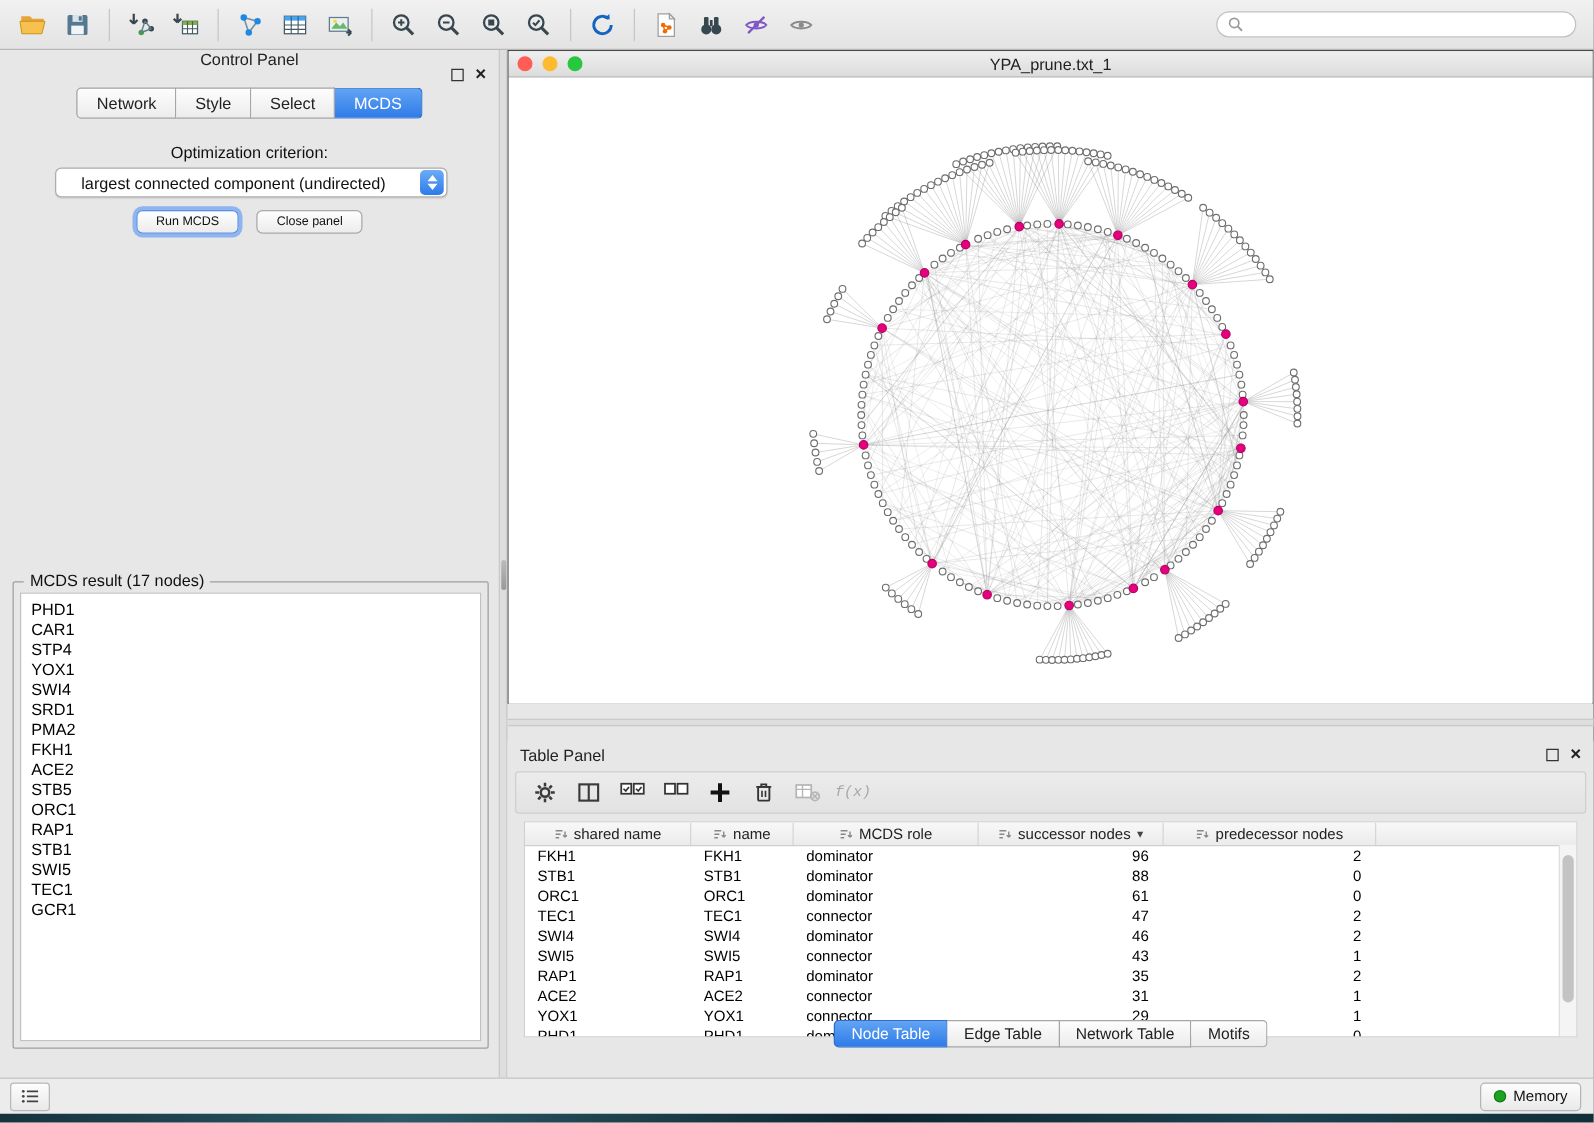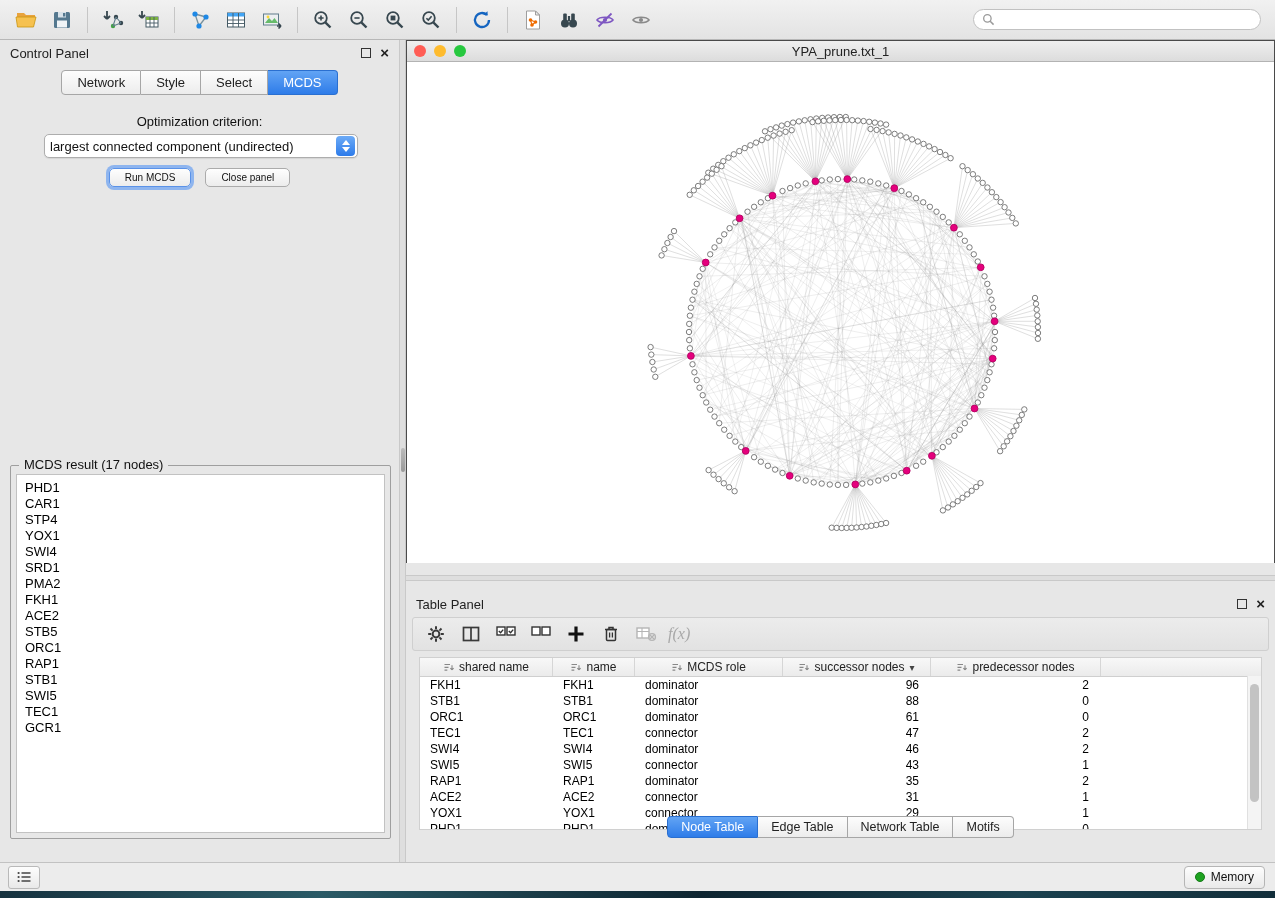--- a/index.html
+++ b/index.html
@@ -14,32 +14,32 @@
   .search-wrap input{flex:1;border:none;outline:none;font-size:12px;background:transparent;margin-left:5px;color:#333;}
 
   
   .main{position:absolute;left:0;top:40px;width:1275px;height:822px;display:flex;}
   .control-panel{position:relative;width:399px;height:822px;background:#e7e7e7;box-sizing:border-box;}
   .vsplit{width:7px;height:822px;background:#dedede;border-left:1px solid #c9c9c9;border-right:1px solid #c9c9c9;box-sizing:border-box;position:relative;}
   .vsplit .grip{position:absolute;left:1px;top:408px;width:4px;height:24px;background:linear-gradient(#bbb,#999);border-radius:2px;}
   .right{position:relative;width:869px;height:822px;display:flex;flex-direction:column;gap:12px;}
 
   
-  .cp-header{height:26px;display:flex;align-items:center;padding:0 10px;font-size:13px;color:#222;}
+  .cp-header{height:26px;display:flex;align-items:center;padding:0 10px;font-size:13px;color:#222;flex-direction:column;}
   .win-icons{margin-left:auto;display:flex;align-items:center;gap:9px;}
   .win-sq{width:8px;height:8px;border:1.4px solid #333;display:inline-block;}
   .win-x{font-size:15px;font-weight:bold;color:#222;line-height:10px;}
   .cp-tabs{display:flex;justify-content:center;margin-top:4px;align-items:center;}
   .seg{font-size:13px;color:#222;padding:4px 15px;border:1px solid #a6a6a6;border-left:none;background:linear-gradient(#fdfdfd,#ececec);}
   .seg:first-child{border-left:1px solid #a6a6a6;border-radius:4px 0 0 4px;}
   .seg:last-child{border-radius:0 4px 4px 0;}
   .seg.selected{background:linear-gradient(#62a4f4,#2e7ce9);color:#fff;border-color:#2a6fd0;}
   .opt-label{position:absolute;left:0;top:74px;width:399px;text-align:center;font-size:13px;color:#111;}
   .dropdown{position:absolute;left:44px;top:94px;width:314px;height:24px;background:#fff;border:1px solid #adadad;border-radius:5px;display:flex;align-items:center;box-sizing:border-box;box-shadow:0 1px 1px rgba(0,0,0,.08);}
-  .dropdown .dd-text{flex:1;font-size:13px;color:#111;padding-left:5px;white-space:nowrap;overflow:hidden;}
+  .dropdown .dd-text{flex:1;font-size:13px;color:#111;padding-left:20px;white-space:nowrap;overflow:hidden;}
   .dd-step{width:19px;height:20px;margin-right:2px;border-radius:4px;background:linear-gradient(#6cabf7,#2d7bea);display:flex;flex-direction:column;align-items:center;justify-content:center;gap:2px;}
   .tri-up{width:0;height:0;border-left:4px solid transparent;border-right:4px solid transparent;border-bottom:5px solid #fff;}
   .tri-dn{width:0;height:0;border-left:4px solid transparent;border-right:4px solid transparent;border-top:5px solid #fff;}
   .cp-buttons{position:absolute;left:0;top:128px;width:399px;display:flex;justify-content:center;gap:14px;}
   .pbtn{font-size:10px;color:#111;padding:3px 15px;background:linear-gradient(#fefefe,#ececec);border:1px solid #ababab;border-radius:5px;}
   .pbtn.focused{box-shadow:0 0 0 3px rgba(70,140,245,.55);border-color:#5a92e8;}
   .groupbox{position:absolute;left:10px;top:425px;width:379px;height:372px;border:1px solid #9f9f9f;border-radius:2px;}
   .groupbox .legend{position:absolute;top:-9px;left:8px;background:#e7e7e7;padding:0 5px;font-size:13px;color:#111;}
   .mcds-list{position:absolute;left:5px;top:8px;right:5px;bottom:5px;background:#fff;border:1px solid #c2c2c2;overflow:hidden;padding:5px 0;}
   .mcds-item{font-size:13px;color:#000;padding:0 8px;line-height:16px;}
@@ -50,21 +50,21 @@
   .lights{display:flex;gap:8px;margin-left:7px;}
   .light{width:12px;height:12px;border-radius:50%;}
   .nv-title .title-text{position:absolute;left:0;right:0;text-align:center;font-size:13px;color:#222;}
   .hsplit{height:6px;background:#dedede;border-top:1px solid #c9c9c9;border-bottom:1px solid #c9c9c9;box-sizing:border-box;}
 
   
   .table-panel{position:relative;flex:1;background:#e7e7e7;}
   .tp-header{height:22px;display:flex;align-items:center;padding:0 10px;font-size:13px;color:#222;}
   .tp-toolbar{margin:2px 6px 0 6px;height:34px;background:linear-gradient(#ececec,#e2e2e2);border:1px solid #cfcfcf;border-radius:3px;display:flex;align-items:center;gap:9px;padding:0 10px;box-sizing:border-box;}
   .ttbtn{width:26px;height:26px;display:flex;align-items:center;justify-content:center;background:transparent;border:none;padding:0;}
-  .fx{font-family:Liberation Serif, serif;font-style:italic;font-size:16px;color:#a8a8a8;}
+  .fx{font-family:Liberation Mono, monospace;font-style:italic;font-size:12px;color:#a8a8a8;}
   .tp-table{position:absolute;left:13px;right:13px;top:64px;bottom:32px;background:#fff;border:1px solid #d0d0d0;overflow:hidden;}
   .thead{display:flex;height:18px;background:linear-gradient(#f8f8f8,#ebebeb);border-bottom:1px solid #cfcfcf;}
   .hcell{display:flex;align-items:center;justify-content:center;gap:5px;font-size:12px;color:#222;border-right:1px solid #d6d6d6;box-sizing:border-box;height:18px;}
   .w0{width:133px;}.w1{width:82px;}.w2{width:148px;}.w3{width:148px;}.w4{width:170px;}.wf{flex:1;border-right:none;}
   .chev{font-size:10px;color:#444;}
   .trow{display:flex;height:16px;}
   .tcell{font-size:12px;line-height:16px;color:#000;box-sizing:border-box;}
   .c-text{padding-left:10px;}
   .c-num{text-align:right;padding-right:12px;}
   .vscroll{position:absolute;right:0;top:18px;bottom:0;width:13px;background:#f4f4f4;border-left:1px solid #e0e0e0;}

